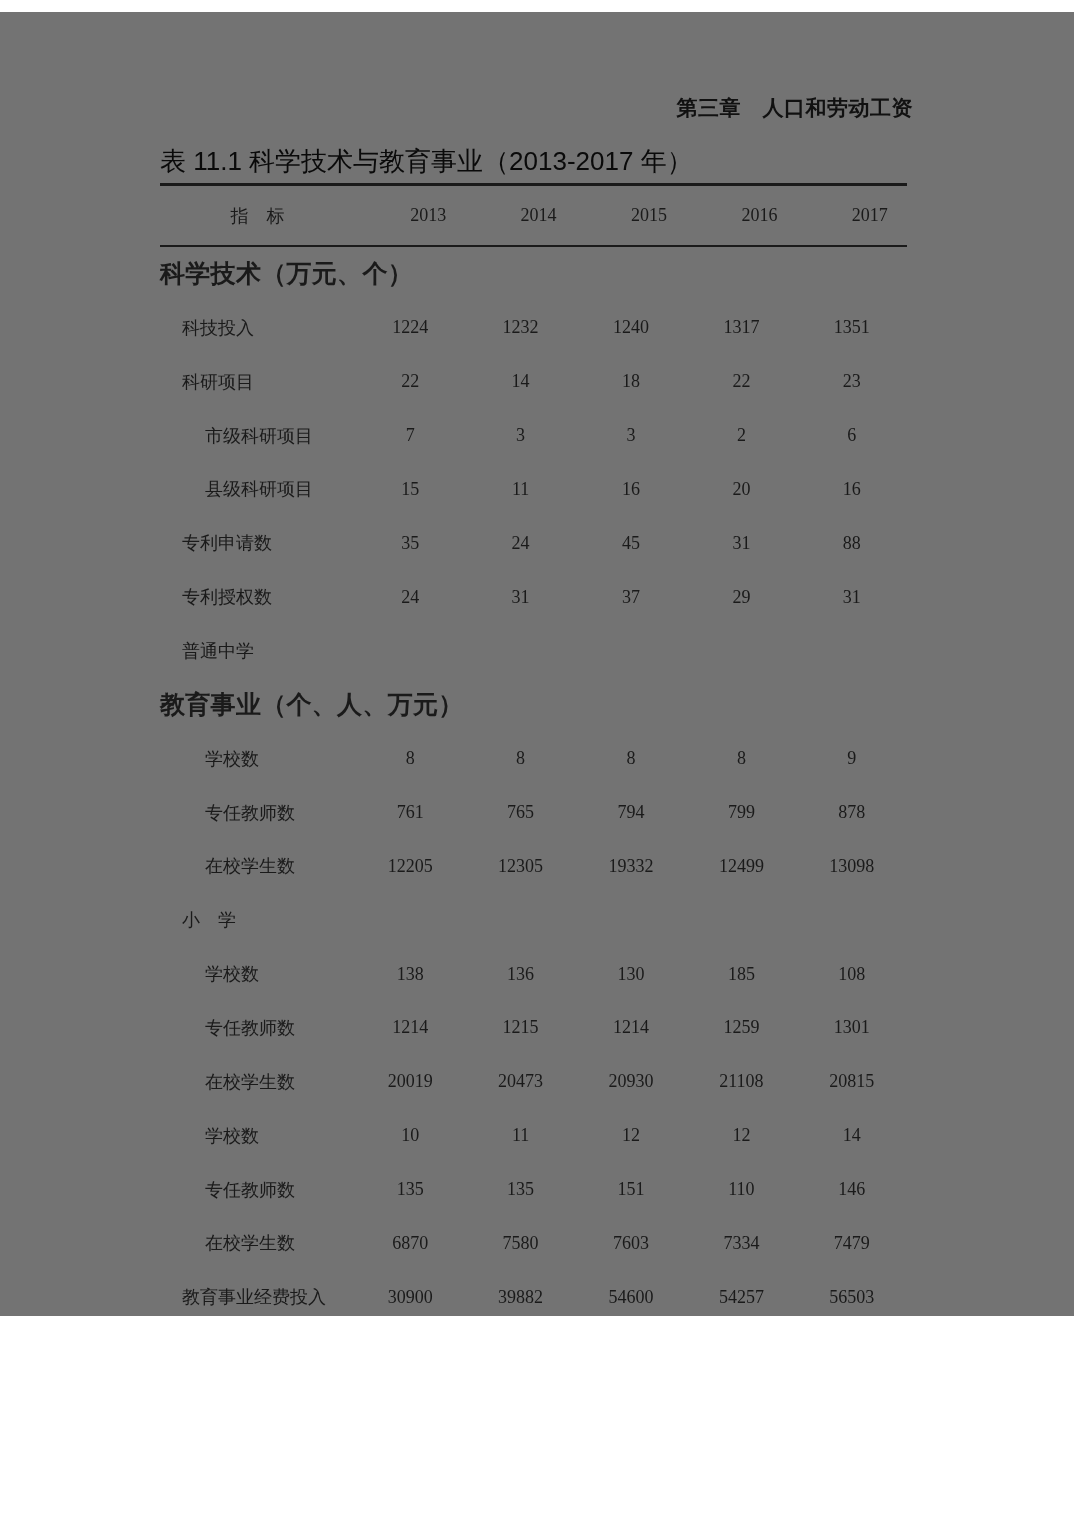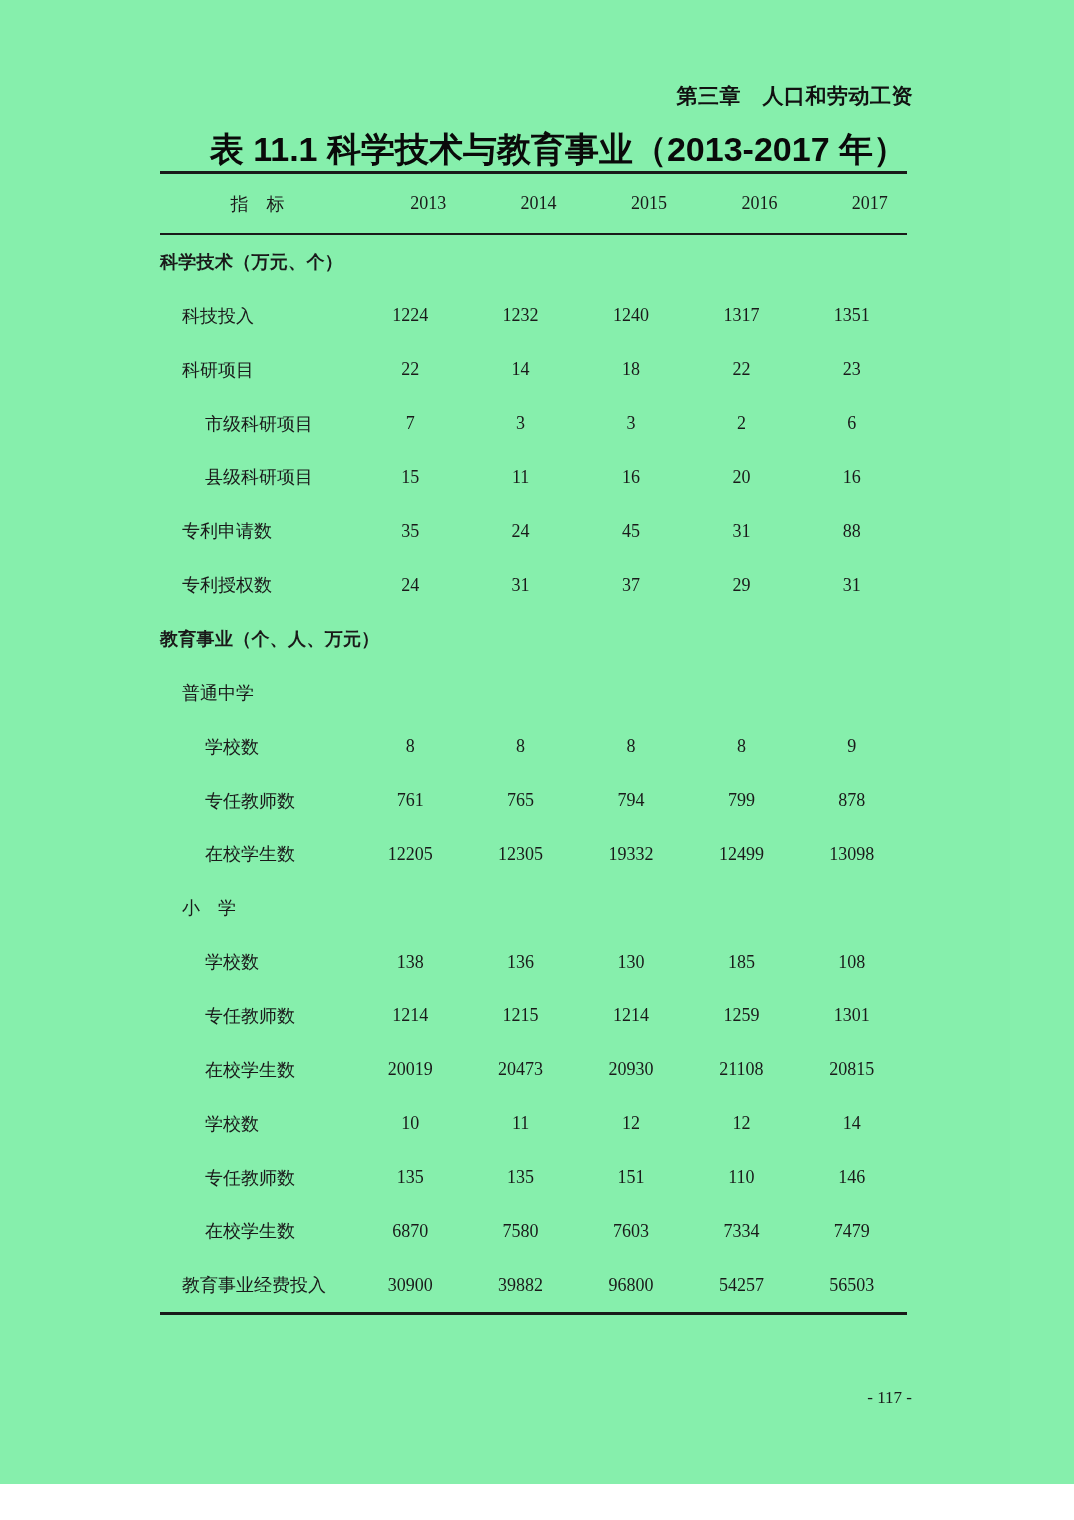--- a/index.html
+++ b/index.html
@@ -3,25 +3,26 @@
 <meta charset="utf-8">
 <style>
   html, body {
     margin: 0;
     padding: 0;
     background: #ffffff;
   }
   .page {
     position: relative;
     width: 1074px;
-    height: 1484px;
-    background: #86efac;
+    height: 1304px;
+    background: #737373;
     color: #1a1a1a;
     font-family: "Liberation Serif", "DejaVu Serif", serif;
     overflow: hidden;
+    margin-top: 12px;
   }
   .chapter-header {
     position: absolute;
     top: 82px;
     right: 161px;
     font-family: "Liberation Sans", "DejaVu Sans", sans-serif;
     font-weight: bold;
     font-size: 21px;
     letter-spacing: 0.5px;
     color: #111;
@@ -30,26 +31,25 @@
   .table-wrap {
     position: absolute;
     left: 160px;
     top: 134px;
     width: 747px;
   }
   .table-title {
     margin: 0;
     height: 37px;
     font-family: "Liberation Sans", "DejaVu Sans", sans-serif;
-    font-weight: bold;
-    font-size: 34px;
+    font-weight: normal;
+    font-size: 26px;
     line-height: 30px;
     color: #0a0a0a;
     white-space: pre;
-    text-align: right;
   }
   .rule {
     width: 100%;
     background: #1a1a1a;
   }
   .rule.thick { height: 3px; }
   .rule.thin  { height: 2px; }
   .header-row {
     height: 59px;
     display: grid;
@@ -77,21 +77,21 @@
     font-size: 18px;
     color: #1a1a1a;
     white-space: pre;
   }
   .cell.value { text-align: center; }
   .cell.label.indent0 { padding-left: 0px; }
   .cell.label.indent1 { padding-left: 22px; }
   .cell.label.indent2 { padding-left: 45px; }
   .cell.label.bold {
     font-weight: bold;
-    font-size: 18px;
+    font-size: 25px;
     letter-spacing: 0.3px;
   }
   .page-number {
     position: absolute;
     top: 1388px;
     right: 162px;
     font-size: 17px;
     color: #1a1a1a;
     white-space: pre;
   }
@@ -171,29 +171,29 @@
         </div>
         <div class="trow">
           <div class="cell label indent1">专利授权数</div>
           <div class="cell value">24</div>
           <div class="cell value">31</div>
           <div class="cell value">37</div>
           <div class="cell value">29</div>
           <div class="cell value">31</div>
         </div>
         <div class="trow">
+          <div class="cell label indent1">普通中学</div>
+          <div class="cell value"></div>
+          <div class="cell value"></div>
+          <div class="cell value"></div>
+          <div class="cell value"></div>
+          <div class="cell value"></div>
+        </div>
+        <div class="trow">
           <div class="cell label indent0 bold">教育事业（个、人、万元）</div>
-          <div class="cell value"></div>
-          <div class="cell value"></div>
-          <div class="cell value"></div>
-          <div class="cell value"></div>
-          <div class="cell value"></div>
-        </div>
-        <div class="trow">
-          <div class="cell label indent1">普通中学</div>
           <div class="cell value"></div>
           <div class="cell value"></div>
           <div class="cell value"></div>
           <div class="cell value"></div>
           <div class="cell value"></div>
         </div>
         <div class="trow">
           <div class="cell label indent2">学校数</div>
           <div class="cell value">8</div>
           <div class="cell value">8</div>
@@ -270,21 +270,21 @@
           <div class="cell value">6870</div>
           <div class="cell value">7580</div>
           <div class="cell value">7603</div>
           <div class="cell value">7334</div>
           <div class="cell value">7479</div>
         </div>
         <div class="trow">
           <div class="cell label indent1">教育事业经费投入</div>
           <div class="cell value">30900</div>
           <div class="cell value">39882</div>
-          <div class="cell value">96800</div>
+          <div class="cell value">54600</div>
           <div class="cell value">54257</div>
           <div class="cell value">56503</div>
         </div>
       </div>
 
     <div class="rule thick"></div>
 
   </div>
 
   <div class="page-number">- 117 -</div>

